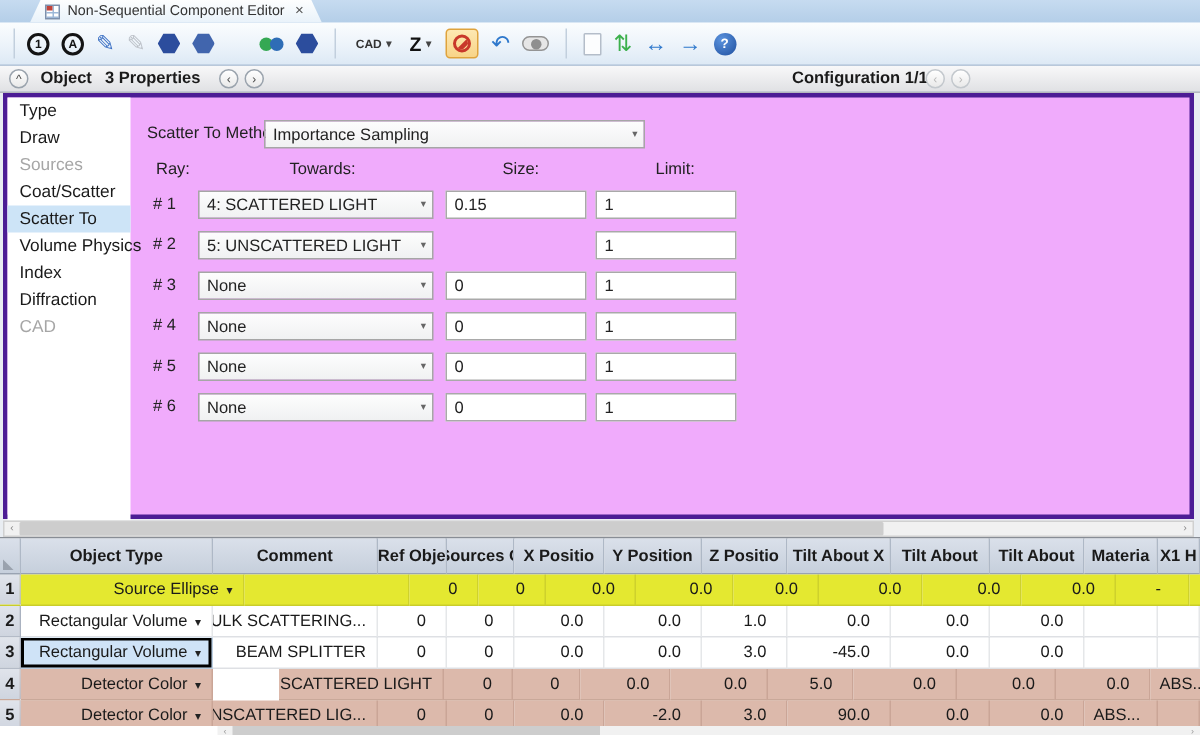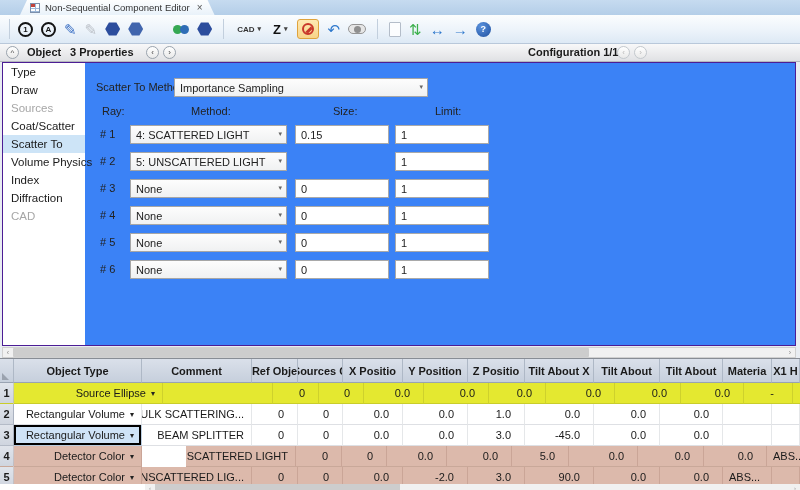--- a/index.html
+++ b/index.html
@@ -48,21 +48,21 @@
   
   .phdr{position:absolute;left:0;top:44px;width:800px;height:18px;background:linear-gradient(180deg,#f8f8f9,#e0e1e4);border-bottom:1px solid #b5b8bd;font-size:11px;color:#1a1a1a;}
   .rbtn{position:absolute;top:2px;width:13px;height:13px;border:1px solid #9aa3ad;border-radius:50%;background:linear-gradient(180deg,#fff,#e9e9e9);display:flex;align-items:center;justify-content:center;font-size:8px;color:#444;line-height:1;}
   .rbtn.dis{color:#b9b9b9;border-color:#c3c8cd;}
   .phdr-obj{position:absolute;left:27px;top:2px;font-weight:bold;}
   .phdr-props{position:absolute;left:70px;top:2px;font-weight:bold;}
   .phdr-conf{position:absolute;left:528px;top:2px;font-weight:bold;}
 
   
   .props-wrap{position:absolute;left:0;top:62px;width:800px;height:296px;background:#e9edf2;}
-  .props-panel{position:absolute;left:2px;top:0;width:794px;height:284px;background:#3b82f6;border:1px solid #4c1d95;}
+  .props-panel{position:absolute;left:2px;top:0;width:794px;height:284px;background:#f0abfc;border:3px solid #4c1d95;}
   .sidebar{position:absolute;left:0;top:0;width:82px;height:282px;background:#fff;}
   .side-item{height:18px;line-height:18px;padding-left:8px;font-size:11.5px;color:#1a1a1a;white-space:nowrap;}
   .side-item.selected{background:#cde4f7;}
   .side-item.disabled{color:#a6a6a6;}
   .props-main{position:absolute;left:84px;top:0;width:708px;height:282px;}
   .plabel{position:absolute;font-size:11px;color:#222;white-space:nowrap;}
   .combo{position:absolute;height:19px;background:linear-gradient(180deg,#fdfdfd,#f0f1f2);border:1px solid #a6a6a6;display:flex;align-items:center;font-size:11px;color:#222;padding-left:5px;white-space:nowrap;overflow:hidden;}
   .combo .chev{position:absolute;right:4px;top:4px;font-size:7px;color:#666;}
   .tinput{position:absolute;height:19px;background:#fff;border:1px solid #a9a9a9;font-size:11px;color:#222;display:flex;align-items:center;padding-left:5px;}
   .scat-row{position:absolute;left:0;width:708px;height:19px;}
@@ -196,21 +196,21 @@
         <div class="side-item">Diffraction</div>
         <div class="side-item disabled">CAD</div>
       </div>
     <div class="props-main">
       <span class="plabel" style="left:9px;top:18px;">Scatter To Method:</span>
       <div class="combo" style="left:87px;top:15px;width:254px;">
         <span>Importance Sampling</span>
         <span class="chev">▾</span>
       </div>
       <span class="plabel" style="left:15px;top:42px;">Ray:</span>
-      <span class="plabel" style="left:104px;top:42px;">Method:</span>
+      <span class="plabel" style="left:104px;top:42px;">Towards:</span>
       <span class="plabel" style="left:246px;top:42px;">Size:</span>
       <span class="plabel" style="left:348px;top:42px;">Limit:</span>
       <div id="scatter-rows">
           <div class="scat-row" style="top: 62px;">
             <span class="scat-ray"># 1</span>
             <span class="combo scat-combo">
               <span>4: SCATTERED LIGHT</span>
               <span class="chev">▾</span>
             </span>
             <span class="tinput scat-size">0.15</span>

